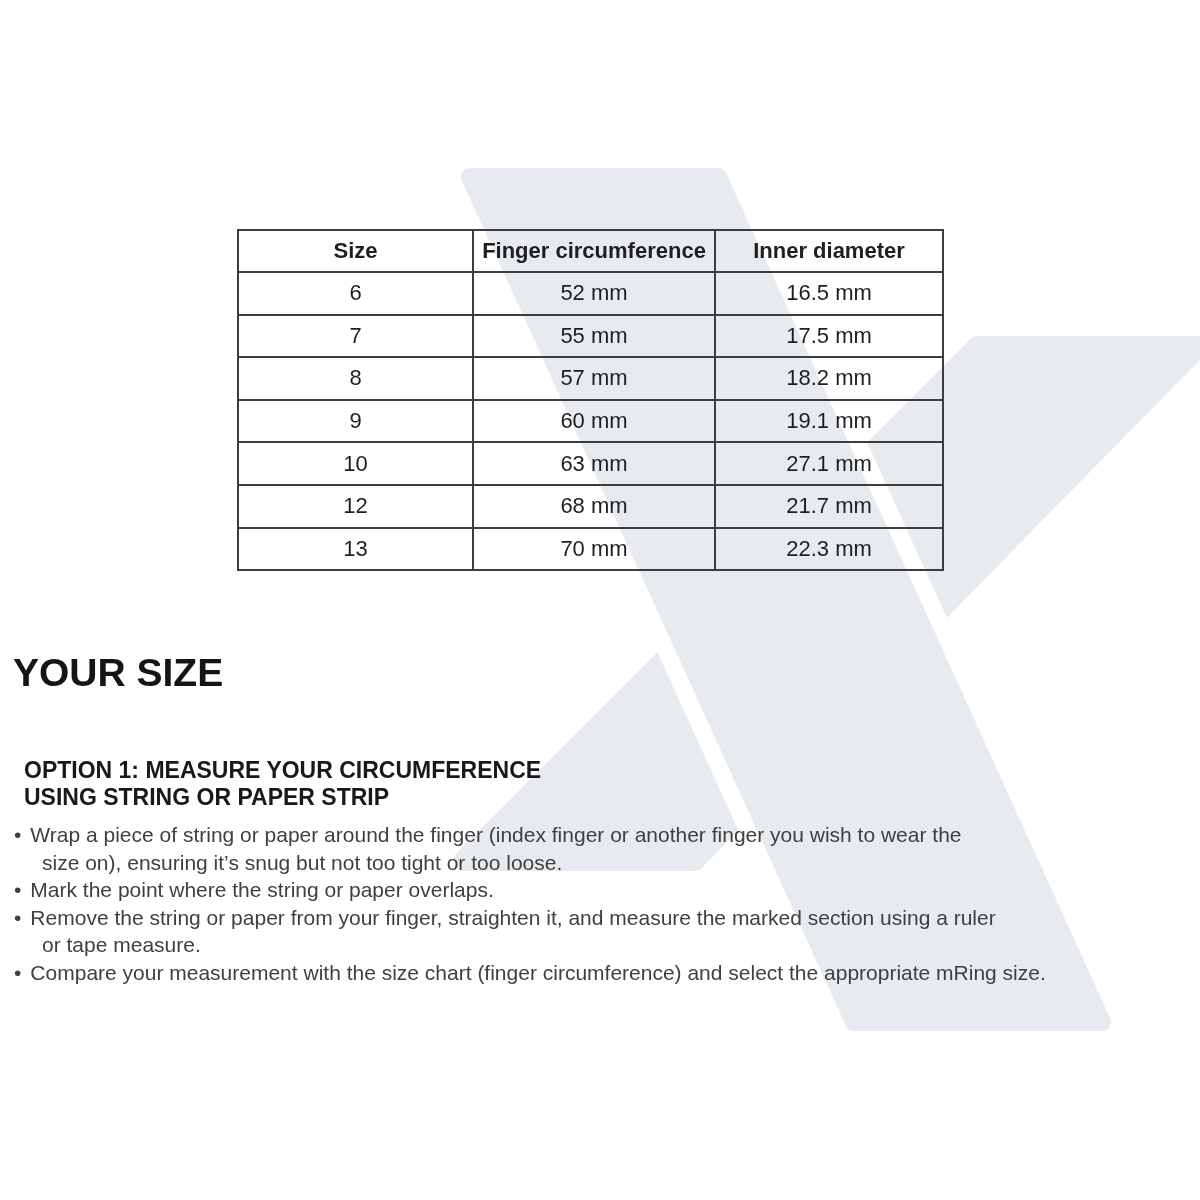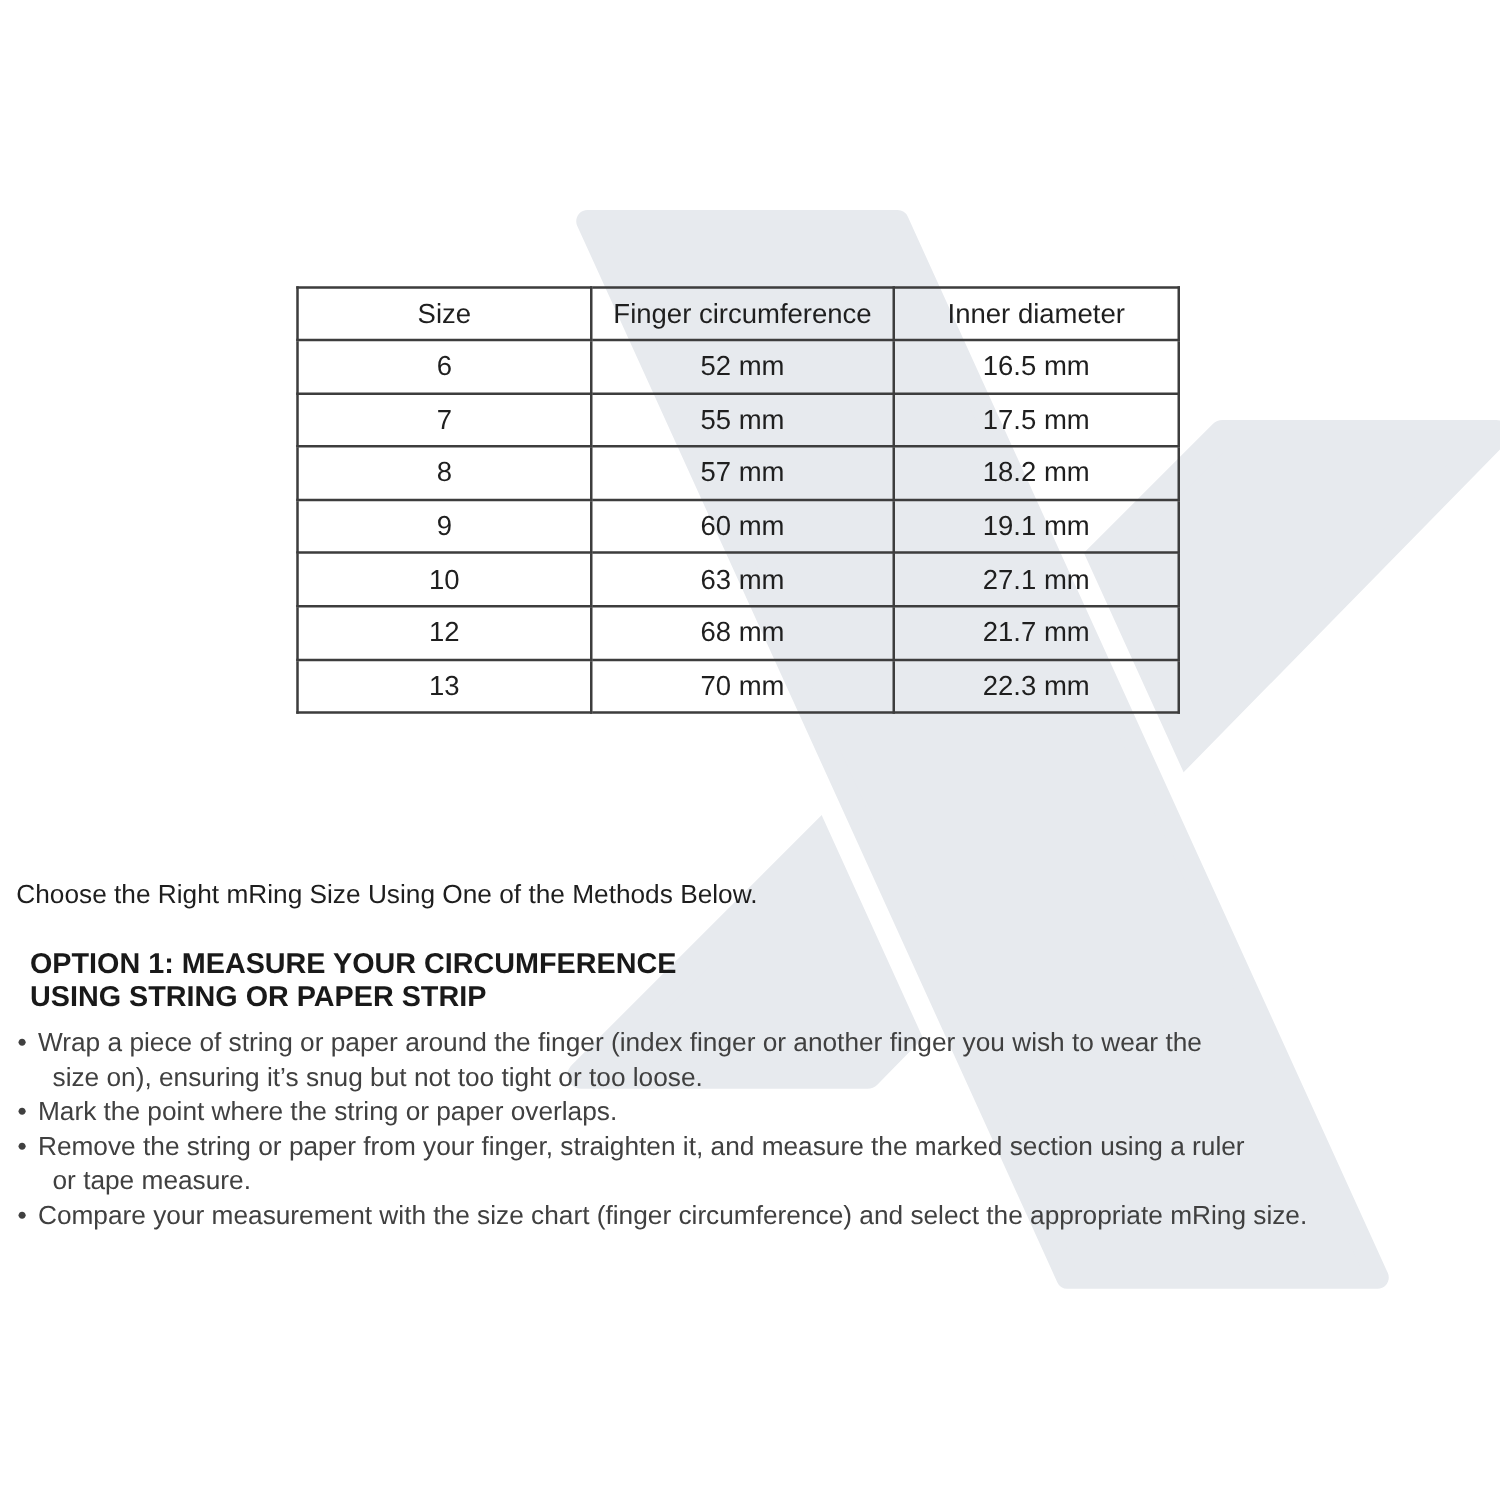--- a/index.html
+++ b/index.html
@@ -43,21 +43,21 @@
   .size-table th,
   .size-table td {
     border: 2px solid #3d3d3d;
     text-align: center;
     vertical-align: middle;
     height: 40px;
     padding: 0;
     font-weight: 400;
     background: transparent;
   }
-  .size-table th { font-weight: 400; }
+  .size-table th { font-weight: 700; }
   .size-table tbody td { height: 40.6px; }
   
   .page-title {
     position: absolute;
     left: 13px;
     top: 653px;
     margin: 0;
     font-size: 39px;
     line-height: 40px;
     font-weight: 700;
@@ -160,21 +160,21 @@
         <td>21.7 mm</td>
       </tr>
       <tr>
         <td>13</td>
         <td>70 mm</td>
         <td>22.3 mm</td>
       </tr>
     </tbody>
   </table>
 
-  <p class="subtitle">Choose the Right mRing Size Using One of the Methods Below.</p>
+  <h1 class="page-title">YOUR SIZE</h1>
 
   <div class="option-title">
     <div>OPTION 1: MEASURE YOUR CIRCUMFERENCE</div>
     <div>USING STRING OR PAPER STRIP</div>
   </div>
 
   <div class="bullets">
     <div class="b-line">
       <span class="dot">•</span><span>Wrap a piece of string or paper around the finger (index finger or another finger you wish to wear the</span>
     </div>

